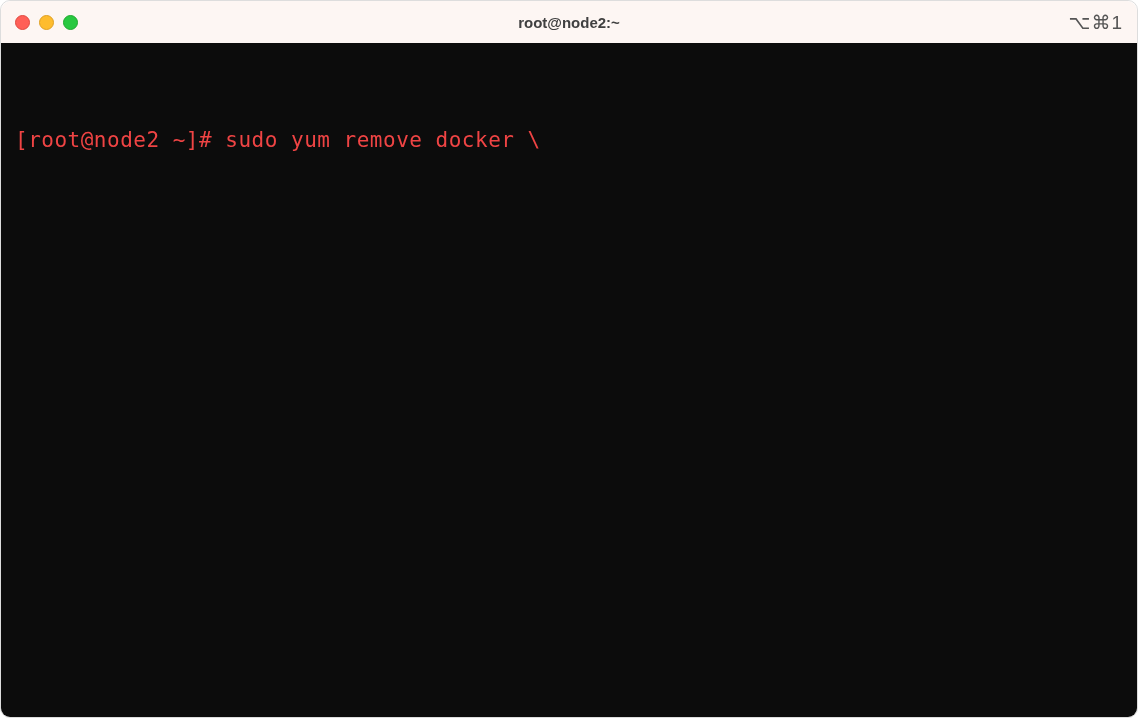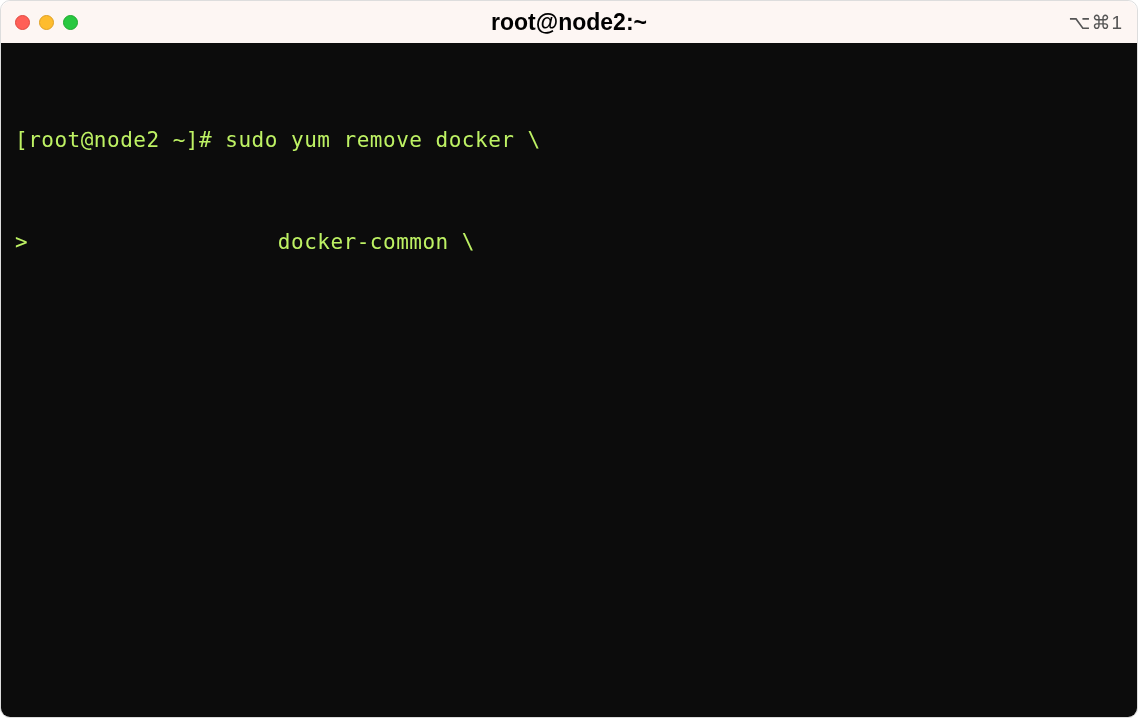--- a/index.html
+++ b/index.html
@@ -39,35 +39,35 @@
     .close-light { background: #ff5f57; border: 0.5px solid #e04940; }
     .min-light { background: #febc2e; border: 0.5px solid #dfa023; }
     .max-light { background: #28c840; border: 0.5px solid #1fa92f; }
     .title {
       position: absolute;
       left: 0;
       width: 100%;
       text-align: center;
       font-family: -apple-system, "Helvetica Neue", Arial, sans-serif;
       font-weight: 700;
-      font-size: 23px;
-      color: #000000;
+      font-size: 15px;
+      color: #404040;
       pointer-events: none;
     }
     .shortcut {
       margin-left: auto;
       font-family: -apple-system, "Helvetica Neue", Arial, sans-serif;
       font-size: 19px;
       color: #555;
       font-weight: 500;
       letter-spacing: 1px;
     }
     .terminal {
       background: #0c0c0c;
-      color: #bef264;
+      color: #ef4444;
       height: calc(100% - 42px);
       padding: 12px 14px;
       font-size: 21px;
       line-height: 1.62;
       white-space: pre;
       overflow: hidden;
       letter-spacing: 0.5px;
     }
     .line {
       display: block;
@@ -81,21 +81,20 @@
     <div class="traffic-light close-light"></div>
     <div class="traffic-light min-light"></div>
     <div class="traffic-light max-light"></div>
   </div>
   <div class="title">root@node2:~</div>
   <div class="shortcut">⌥⌘1</div>
 </div>
 
 <div class="terminal">
   <span class="line">[root@node2 ~]# sudo yum remove docker \</span>
-  <span class="line">&gt;                   docker-common \</span>
   
   
   
   
   
   
   
   
   
   

